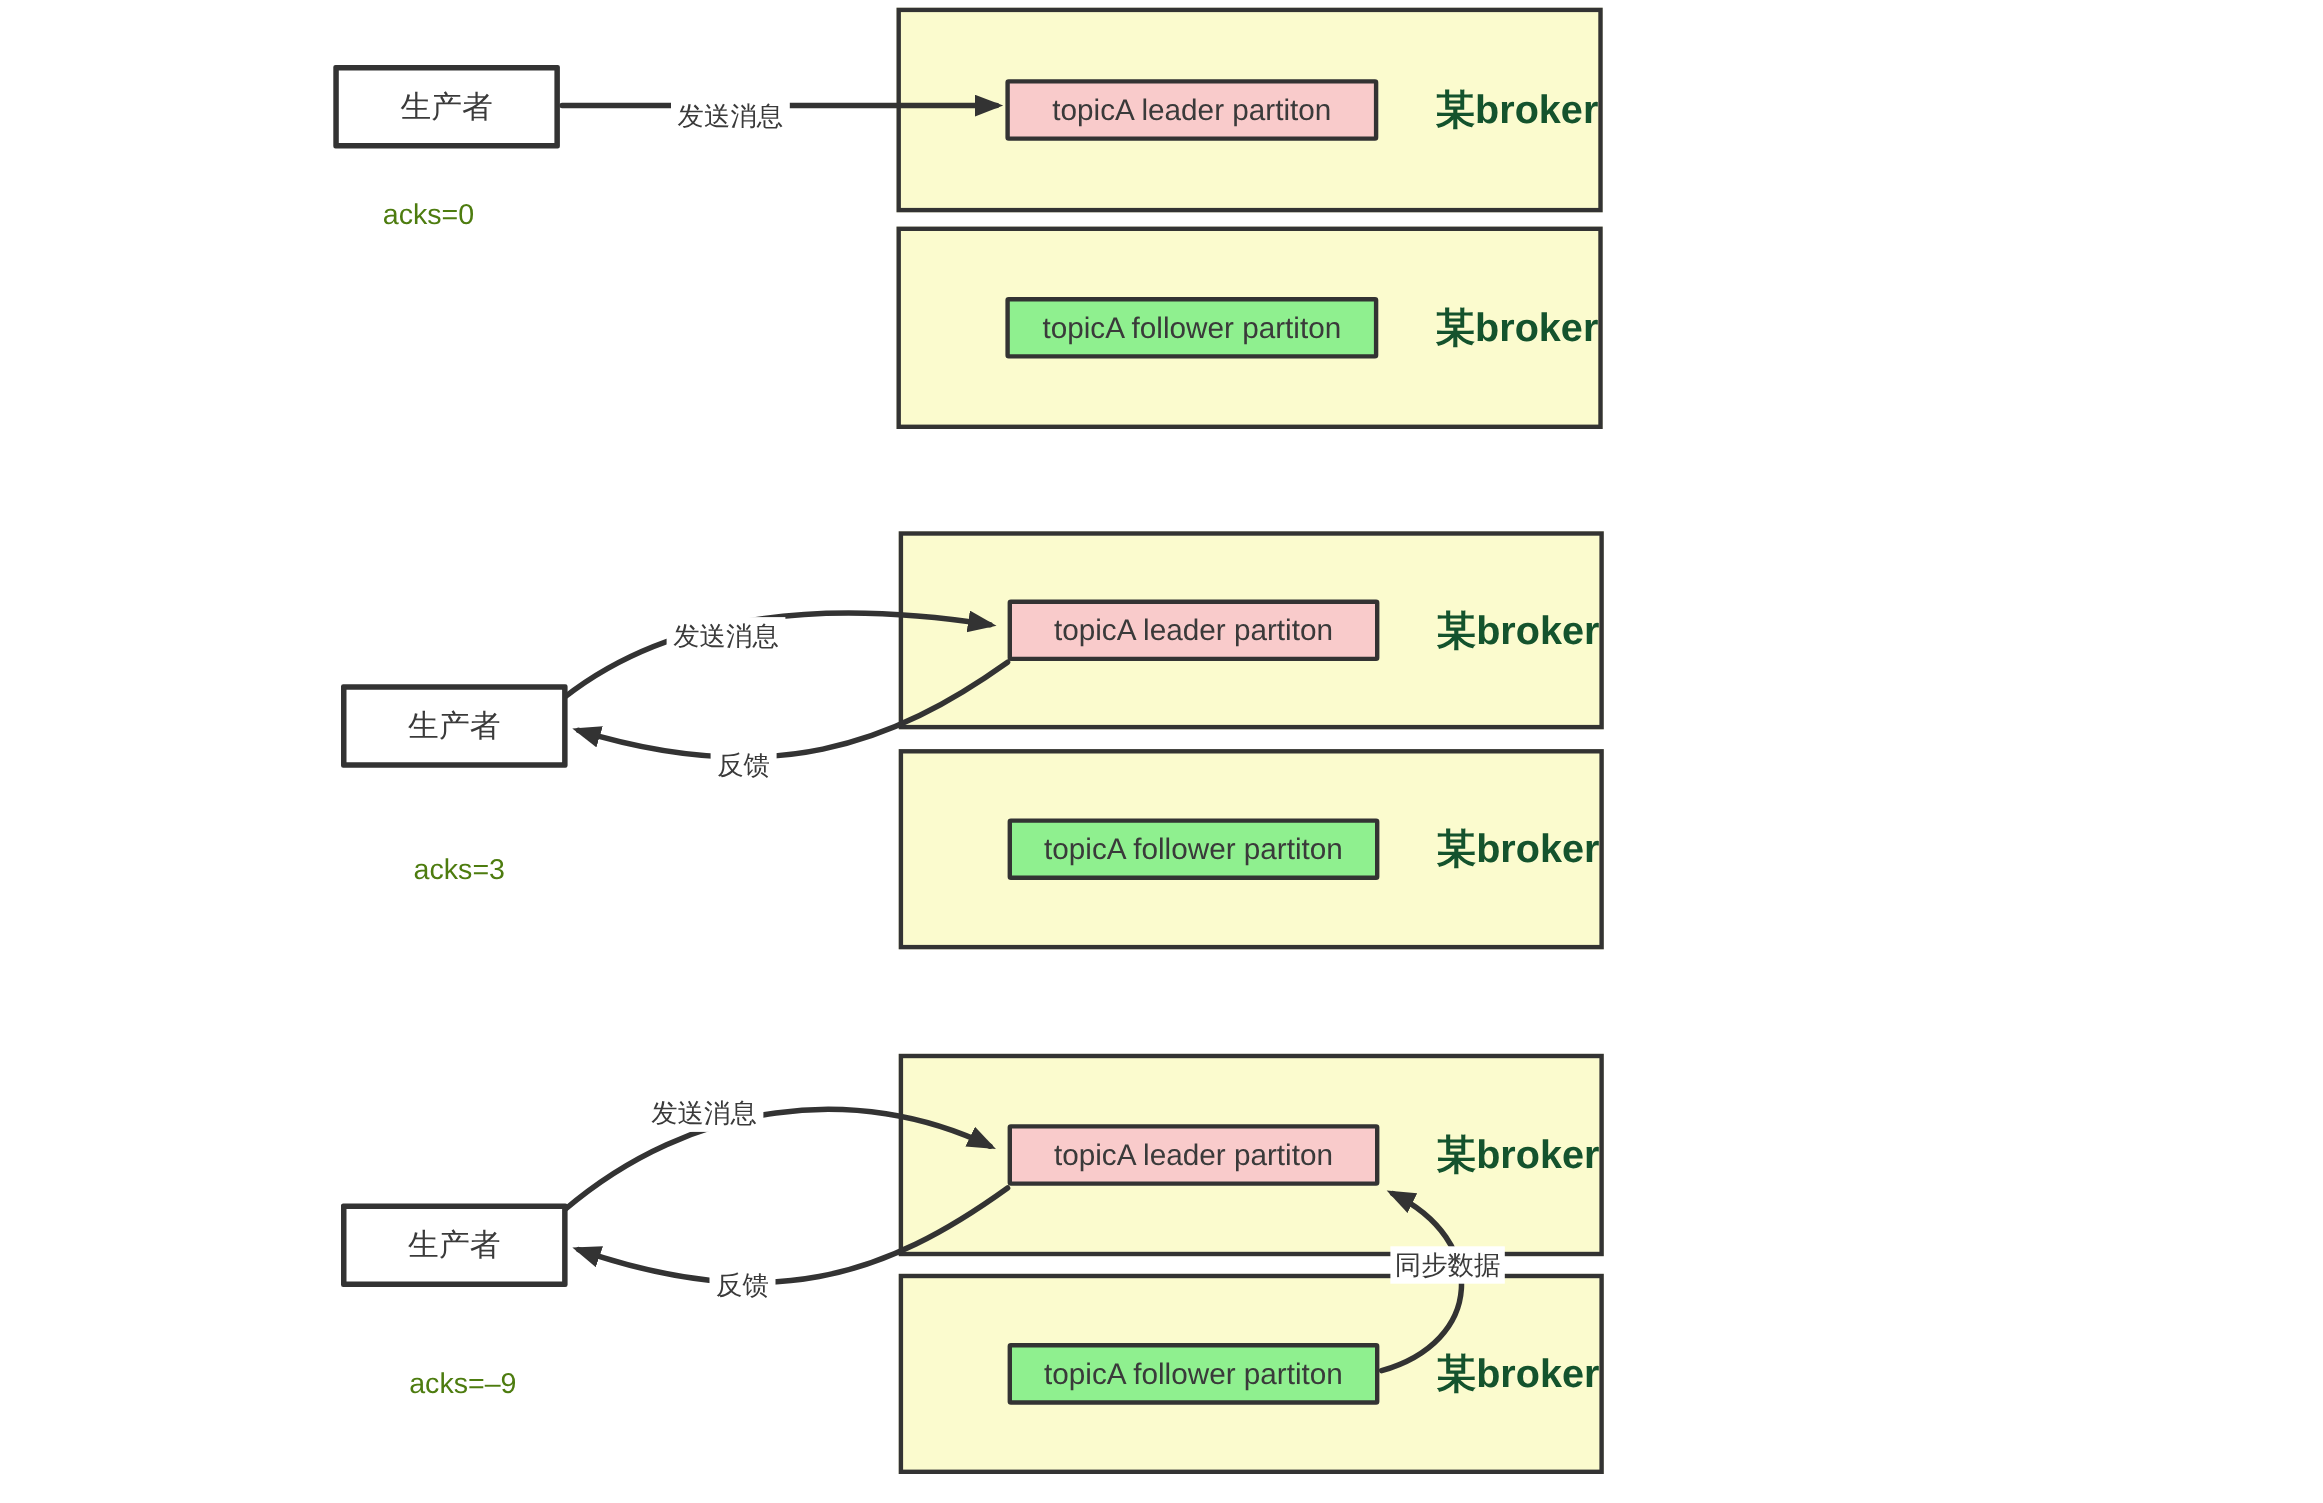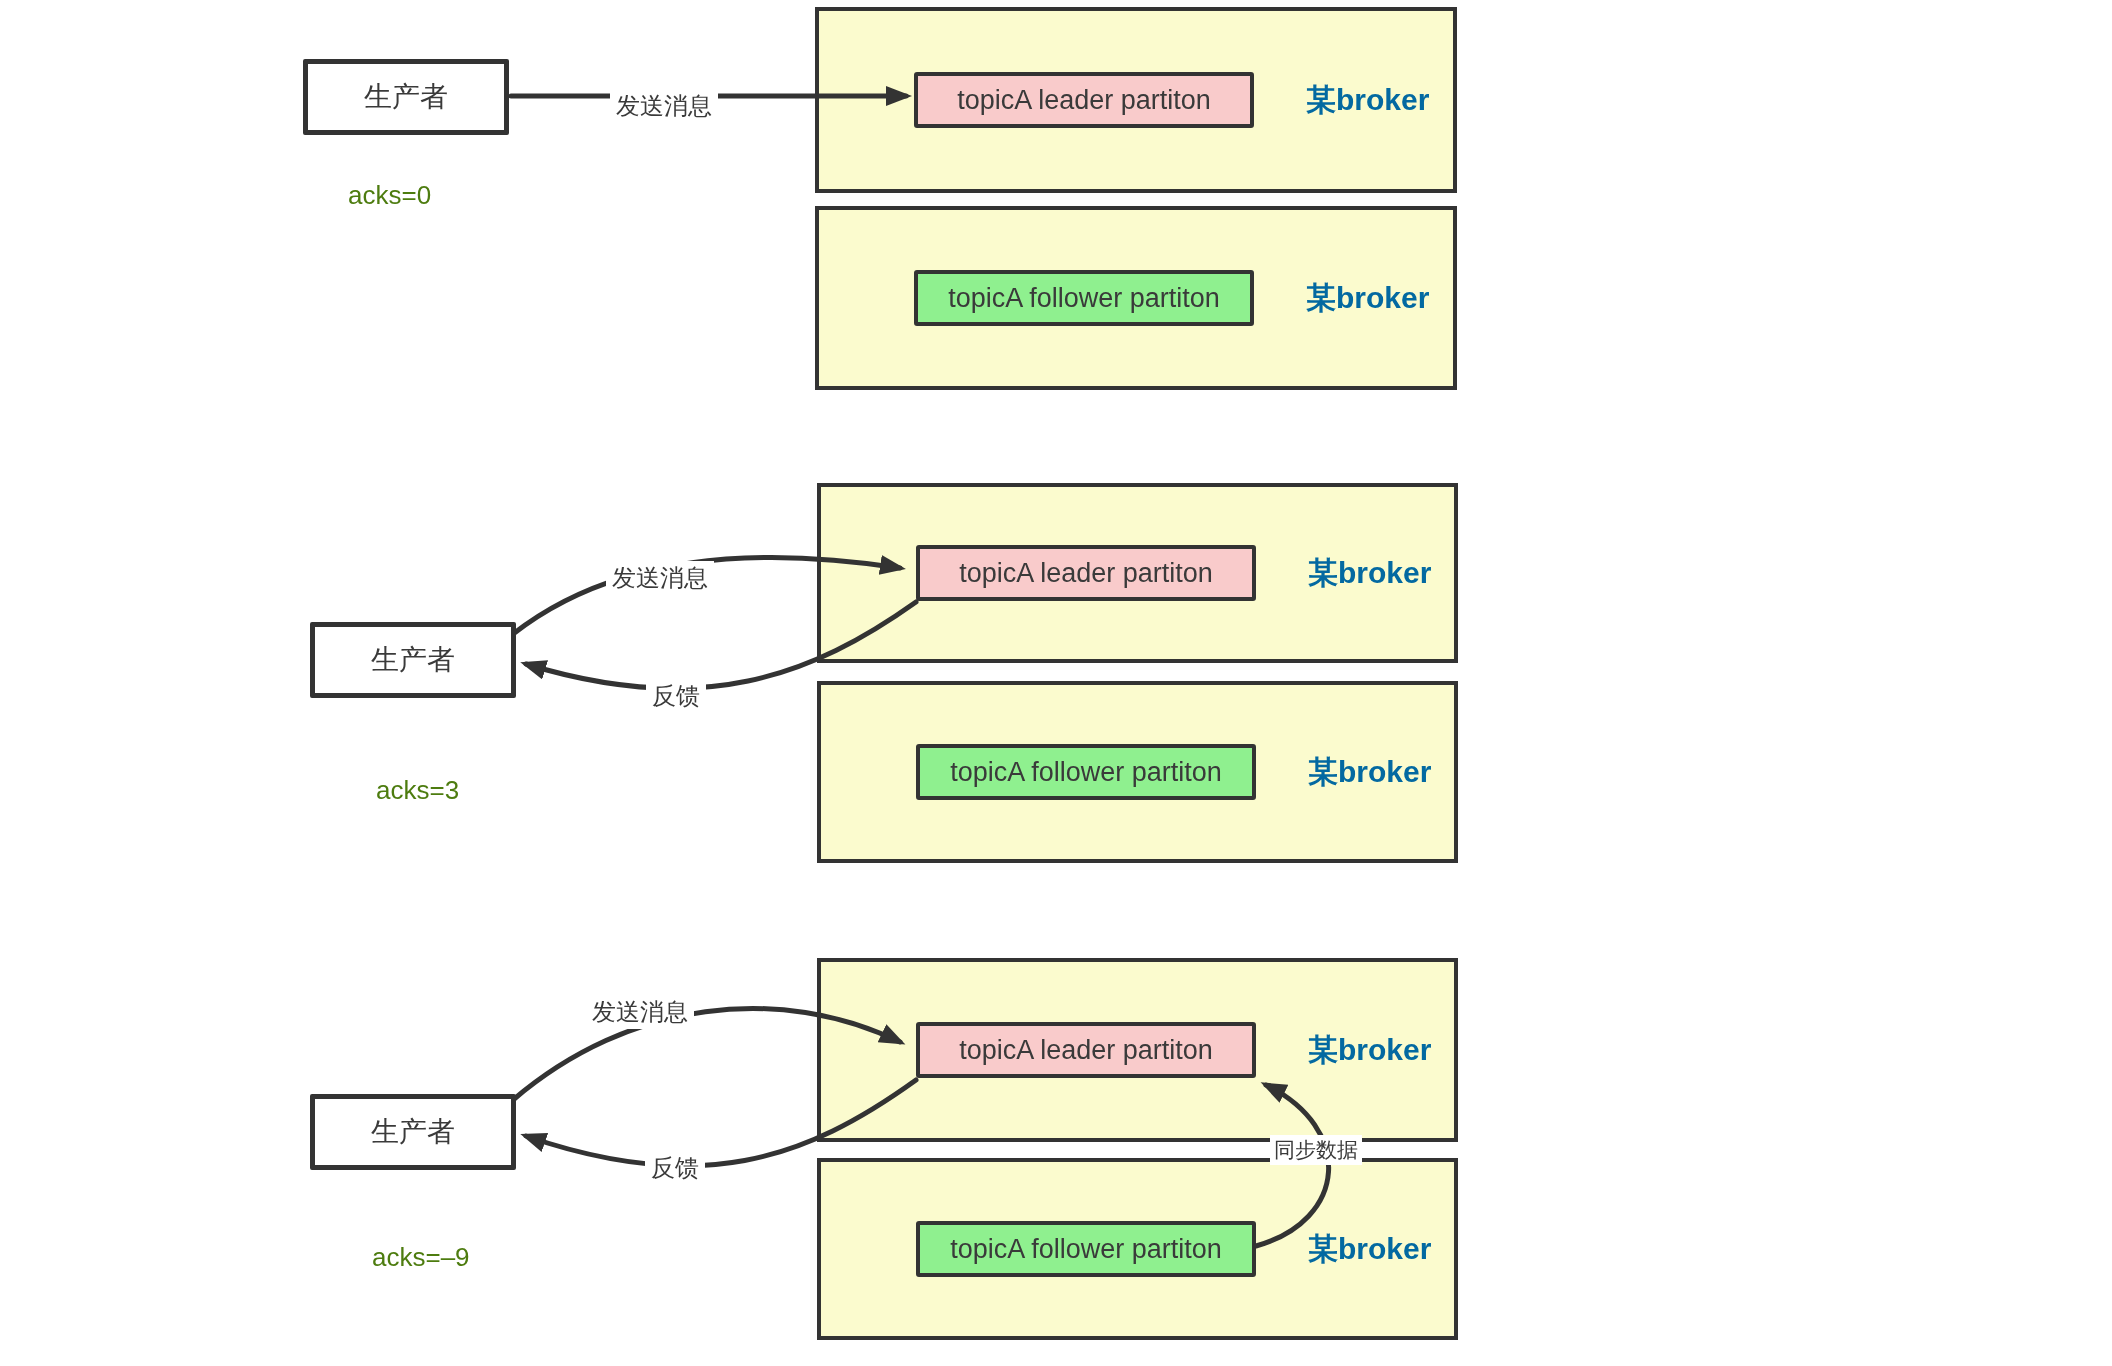--- a/index.html
+++ b/index.html
@@ -25,21 +25,21 @@
     border-radius:3px;
     display:flex;align-items:center;justify-content:center;
     font-size:27px;color:var(--text,#3a3a3a);
     box-sizing:border-box;
     white-space:nowrap;
   }
   .leader{background:var(--leader-fill,#F9CBCB);}
   .follower{background:var(--follower-fill,#8FF08F);}
   .broker-name{
     margin-left:52px;
-    font-size:30px;font-weight:bold;color:#0369a1;
+    font-size:36px;font-weight:bold;color:#14532d;
     white-space:nowrap;
   }
   .arrows{
     position:absolute;left:0;top:0;z-index:2;pointer-events:none;
   }
   .arrows path.flow{stroke:var(--stroke,#333);stroke-width:5;fill:none;stroke-linecap:round;}
   .arrows .head{fill:var(--stroke,#333);}
   .producer{
     position:absolute;width:206px;height:76px;
     background:#fff;border:5px solid var(--stroke,#333);border-radius:2px;
@@ -47,21 +47,21 @@
     font-size:28px;color:var(--text,#3a3a3a);
     box-sizing:border-box;
     z-index:3;
   }
   .arrow-label{
     position:absolute;transform:translate(-50%,-50%);
     background:#fff;padding:1px 6px;
     font-size:24px;color:#3a3a3a;white-space:nowrap;
     z-index:4;
   }
-  .sync{font-size:21px;padding:1px 4px;}
+  .sync{font-size:24px;padding:1px 4px;}
   .acks{
     position:absolute;font-size:26px;color:#4d7c0f;z-index:3;white-space:nowrap;
   }
 </style>
 </head>
 <body>
 
 <div class="canvas">
 
   <svg class="arrows" width="2112" height="1366" viewBox="0 0 2112 1366">

